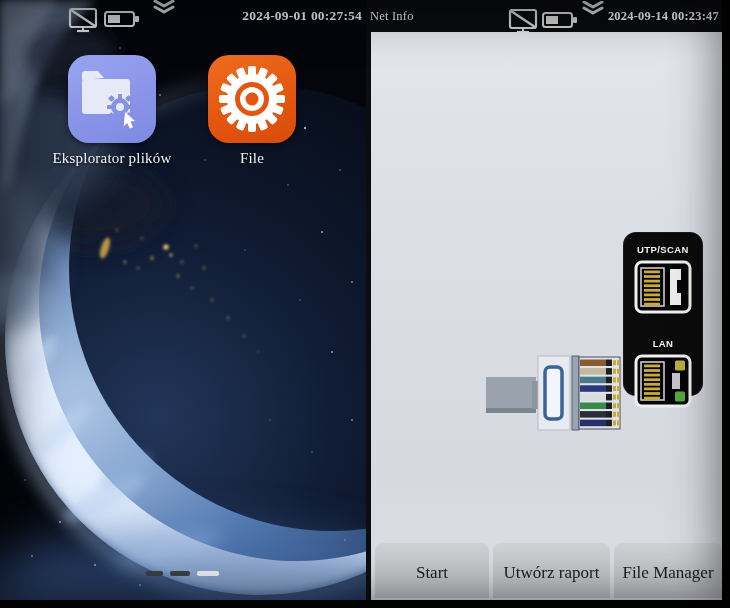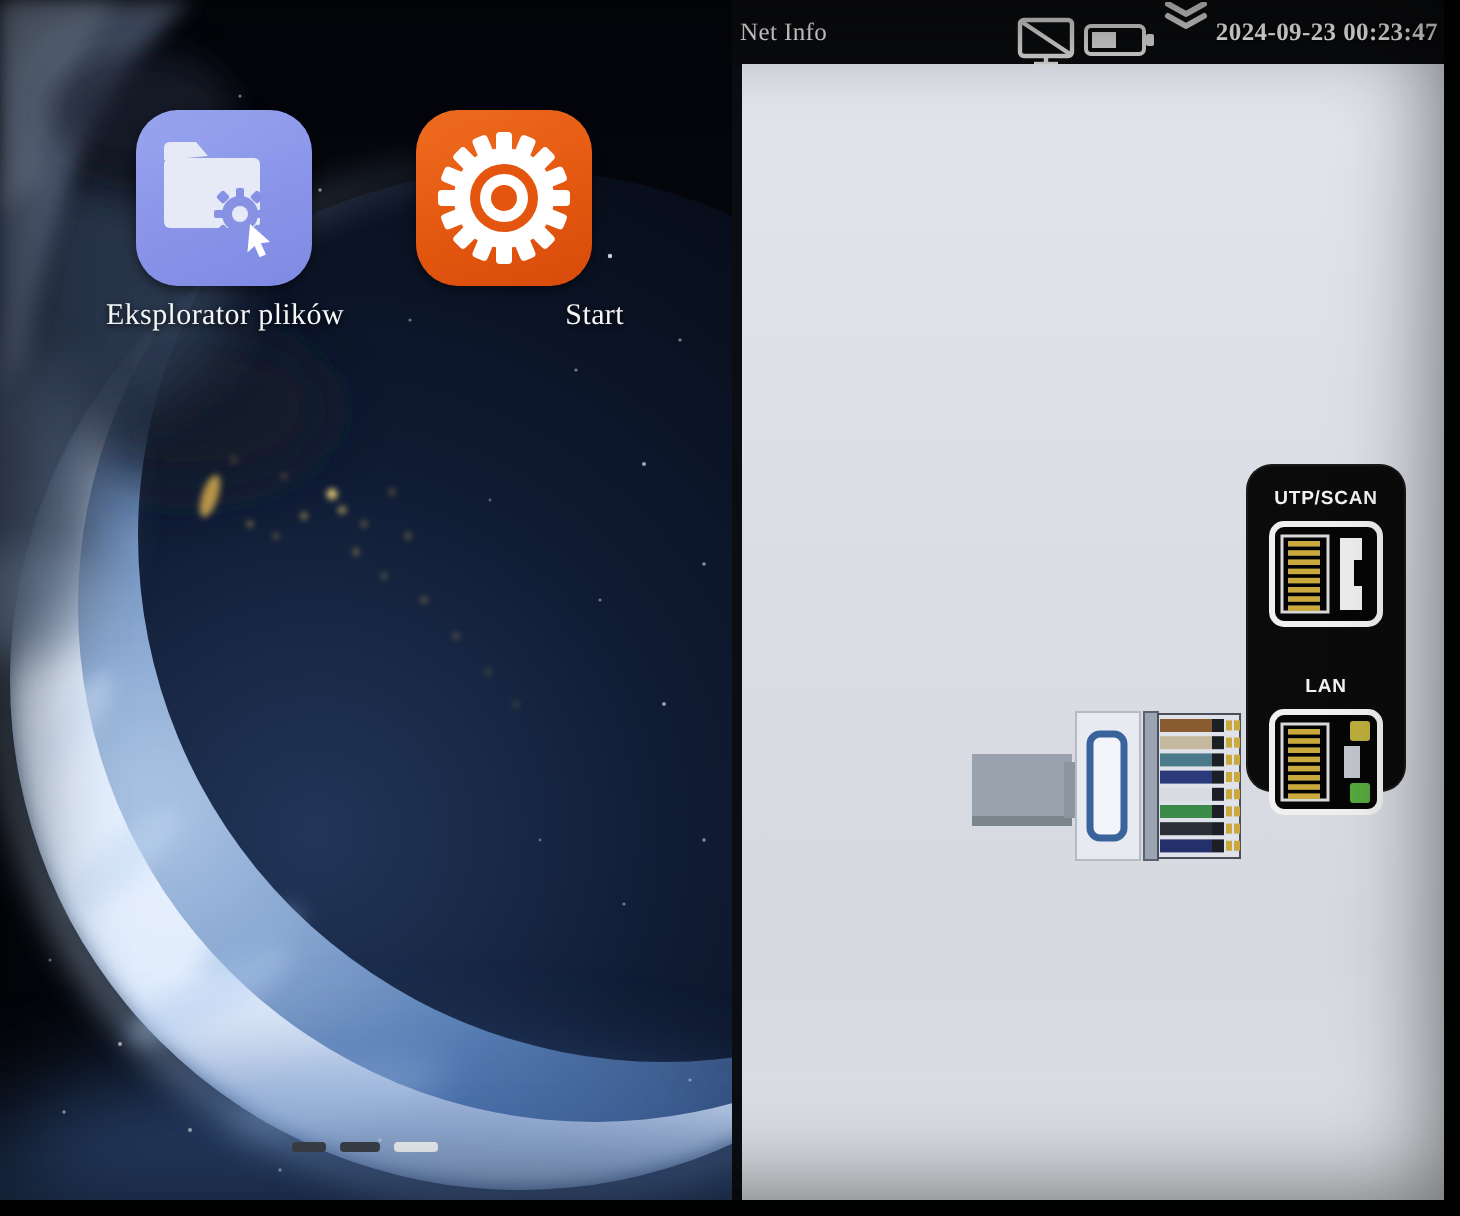--- a/index.html
+++ b/index.html
@@ -16,21 +16,21 @@
   .ts{position:absolute;color:#f2f2f4;font-weight:bold;font-size:13.5px;letter-spacing:.2px;
       text-shadow:0 0 2px rgba(0,0,0,.8);white-space:nowrap;}
   .sb-left .ts{right:4px;top:8px;}
 
   .app{position:absolute;width:120px;text-align:center;cursor:pointer;z-index:5;}
   .app-ic{width:88px;height:88px;border-radius:21px;margin:0 auto;position:relative;overflow:hidden;
           box-shadow:0 2px 6px rgba(0,0,0,.5);}
   .app-ic.explorer{background:linear-gradient(160deg,#9aa5f0 0%,#8c97ea 45%,#7e8ae2 100%);}
   .app-ic.settings{background:linear-gradient(160deg,#ef6d20 0%,#e4570f 55%,#d84c0c 100%);}
   .app-label{margin-top:7px;color:#f5f6f8;font-size:15px;letter-spacing:.2px;
-             text-shadow:0 1px 3px rgba(0,0,0,.9);white-space:nowrap;text-align:right;}
+             text-shadow:0 1px 3px rgba(0,0,0,.9);white-space:nowrap;}
   .app-explorer{left:52px;top:55px;}
   .app-settings{left:192px;top:55px;}
 
   .page-ind{position:absolute;left:146px;top:571px;z-index:5;display:flex;gap:7px;}
   .dash{height:5px;border-radius:2px;display:inline-block;cursor:pointer;}
   .dash.d1{width:17px;background:#3c4149;}
   .dash.d2{width:20px;background:#3c4149;}
   .dash.d3{width:22px;background:#eef0f3;}
 
   
@@ -187,20 +187,38 @@
         <circle cx="60" cy="522" r="1" opacity=".6"></circle>
           <circle cx="32" cy="556" r=".9" opacity=".5"></circle>
         <circle cx="95" cy="565" r="1" opacity=".55"></circle>
           <circle cx="140" cy="585" r=".9" opacity=".45"></circle>
         <circle cx="25" cy="480" r=".8" opacity=".4"></circle>
           <circle cx="190" cy="570" r=".8" opacity=".4"></circle>
         <circle cx="345" cy="540" r=".8" opacity=".4"></circle>
       </g>
     </svg>
 
+    <div class="sb-left">
+      <svg class="sb-icon" style="left:68px;top:7px" width="30" height="26" viewBox="0 0 30 26">
+        <rect x="2" y="2" width="26" height="18" rx="2" fill="none" stroke="#e8e8e8" stroke-width="2.2"></rect>
+        <line x1="3" y1="3" x2="27" y2="19" stroke="#e8e8e8" stroke-width="2.2"></line>
+        <line x1="15" y1="20" x2="15" y2="23" stroke="#e8e8e8" stroke-width="2.2"></line>
+        <line x1="9" y1="24" x2="21" y2="24" stroke="#e8e8e8" stroke-width="2.2"></line>
+      </svg>
+      <svg class="sb-icon" style="left:104px;top:9px" width="36" height="20" viewBox="0 0 36 20">
+        <rect x="1" y="3" width="29" height="14" rx="2.5" fill="none" stroke="#e8e8e8" stroke-width="2"></rect>
+        <rect x="4" y="6" width="12" height="8" fill="#e8e8e8"></rect>
+        <rect x="31" y="7" width="4" height="6" rx="1" fill="#e8e8e8"></rect>
+      </svg>
+      <svg class="sb-icon" style="left:152px;top:0" width="24" height="14" viewBox="0 0 24 14">
+        <path d="M3 1 L12 6 L21 1" fill="none" stroke="#e8e8e8" stroke-width="3" stroke-linecap="round" stroke-linejoin="round"></path>
+        <path d="M3 7 L12 12 L21 7" fill="none" stroke="#e8e8e8" stroke-width="3" stroke-linecap="round" stroke-linejoin="round"></path>
+      </svg>
+      <span class="ts">2024-09-01 00:27:54</span>
+    </div>
 
     <div class="app app-explorer">
       <div class="app-ic explorer">
         <svg width="88" height="88" viewBox="0 0 88 88">
           <path d="M14 25 v-6 q0-3 3-3 h13 l6 7 z" fill="#e6eaf6"></path>
           <rect x="14" y="24" width="48" height="35" rx="3" fill="#e6eaf6"></rect>
           <g fill="#8792e4">
             <g transform="translate(52 52)">
               <rect x="-2" y="-13" width="4" height="6" rx="1"></rect>
               <rect x="-2" y="7" width="4" height="6" rx="1"></rect>
@@ -242,21 +260,21 @@
               <rect x="11" y="40" width="12" height="8" rx="2" transform="rotate(67.5 44 44)"></rect>
               <rect x="65" y="40" width="12" height="8" rx="2" transform="rotate(67.5 44 44)"></rect>
             </g>
             <circle cx="44" cy="44" r="25"></circle>
           </g>
           <circle cx="44" cy="44" r="17" fill="#e4550f"></circle>
           <circle cx="44" cy="44" r="12" fill="#ffffff"></circle>
           <circle cx="44" cy="44" r="6.5" fill="#e4550f"></circle>
         </svg>
       </div>
-      <div class="app-label">Start</div>
+      <div class="app-label">File</div>
     </div>
 
     <div class="page-ind">
       <span class="dash d1"></span>
       <span class="dash d2"></span>
       <span class="dash d3"></span>
     </div>
   </div>
 
   <div class="screen-right">
@@ -271,21 +289,21 @@
       </svg>
       <svg class="sb-icon" style="left:176px;top:10px" width="36" height="20" viewBox="0 0 36 20">
         <rect x="1" y="3" width="29" height="14" rx="2.5" fill="none" stroke="#e8e8e8" stroke-width="2"></rect>
         <rect x="4" y="6" width="12" height="8" fill="#e8e8e8"></rect>
         <rect x="31" y="7" width="4" height="6" rx="1" fill="#e8e8e8"></rect>
       </svg>
       <svg class="sb-icon" style="left:215px;top:1px" width="24" height="14" viewBox="0 0 24 14">
         <path d="M3 1 L12 6 L21 1" fill="none" stroke="#e8e8e8" stroke-width="3" stroke-linecap="round" stroke-linejoin="round"></path>
         <path d="M3 7 L12 12 L21 7" fill="none" stroke="#e8e8e8" stroke-width="3" stroke-linecap="round" stroke-linejoin="round"></path>
       </svg>
-      <span class="ts">2024-09-23 00:23:47</span>
+      <span class="ts">2024-09-14 00:23:47</span>
     </div>
 
     <div class="rbody">
 
       <svg class="connector" width="140" height="80" viewBox="0 0 140 80">
         <rect x="4" y="24" width="50" height="36" fill="#9aa2ad"></rect>
         <rect x="4" y="55" width="50" height="5" fill="#7c848e"></rect>
         <rect x="50" y="28" width="8" height="28" fill="#8d959f"></rect>
         <rect x="56" y="3" width="32" height="74" fill="#e7eaf0" stroke="#b5bac3"></rect>
         <rect x="63" y="14" width="17" height="52" rx="5" fill="#f2f5fa" stroke="#3a639c" stroke-width="3.5"></rect>
@@ -362,17 +380,22 @@
               <rect x="10" y="33.5" width="16" height="2.8"></rect>
             <rect x="10" y="38.1" width="16" height="2.8"></rect>
               <rect x="10" y="42.7" width="16" height="2.8"></rect>
           </g>
           <rect x="38" y="19" width="8" height="16" fill="#c2c6cc"></rect>
           <rect x="41" y="6.5" width="10" height="10" rx="1.5" fill="#bcae3c"></rect>
           <rect x="41" y="37.5" width="10" height="10" rx="1.5" fill="#55a83e"></rect>
         </svg>
       </div>
 
+      <div class="btn-row">
+        <button class="rbtn b1">Start</button>
+        <button class="rbtn b2">Utwórz raport</button>
+        <button class="rbtn b3">File Manager</button>
+      </div>
     </div>
   </div>
 
   <div class="vignette"></div>
 </div>
 
 </body></html>

